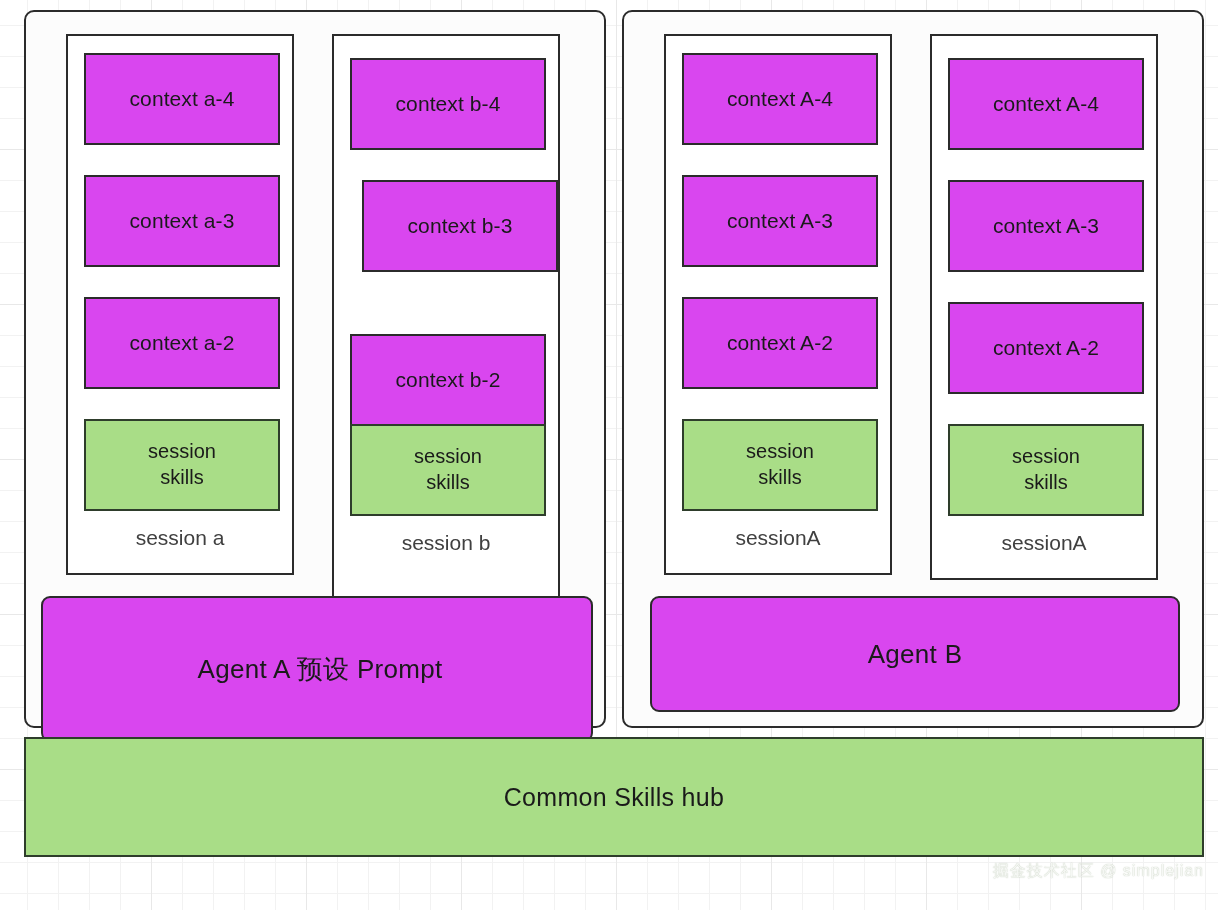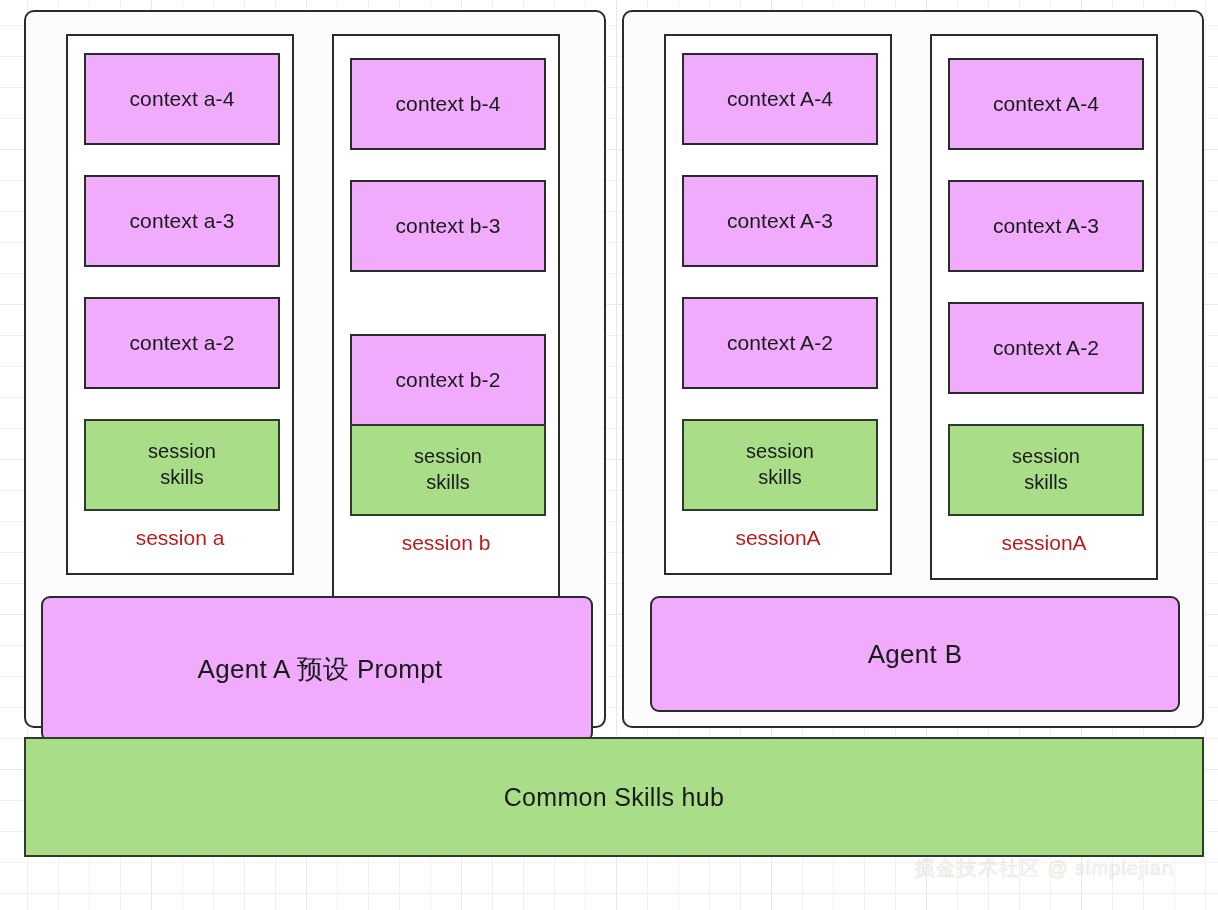--- a/index.html
+++ b/index.html
@@ -33,21 +33,21 @@
     z-index: 0;
   }
   #canvas {
     position: absolute;
     inset: 0;
     z-index: 1;
   }
   .box {
     position: absolute;
     box-sizing: border-box;
-    background: #f0abfc;
+    background: #d946ef;
     border: 2.4px solid #2b2b2b;
     display: flex;
     align-items: center;
     justify-content: center;
     text-align: center;
     color: #1a1a1a;
   }
   .agent-panel {
     border-radius: 10px;
     border-width: 2.6px;
@@ -68,40 +68,40 @@
     background: #a9dd87;
     border: 2.4px solid #2e3d2b;
     font-size: 20px;
     line-height: 1.28;
     flex-direction: column;
   }
   .session-label {
     position: absolute;
     text-align: center;
     font-size: 21px;
-    color: #b91c1c;
+    color: #404040;
   }
   .agent-title-box {
     border-radius: 9px;
     font-size: 26px;
     border-width: 2.6px;
     letter-spacing: 0.3px;
   }
   .hub-bar {
     background: #a9dd87;
     border: 2.6px solid #2e3d2b;
     font-size: 25px;
     color: #1a1a1a;
     letter-spacing: 0.3px;
   }
   .watermark {
     position: absolute;
-    right: 44px;
+    right: 14px;
     bottom: 28px;
-    font-size: 20px;
+    font-size: 16px;
     color: rgba(255,255,255,0.88);
     letter-spacing: 1px;
     text-shadow: 0 0 1px rgba(90,120,70,0.55);
     white-space: nowrap;
     pointer-events: none;
   }
 </style>
 </head>
 <body>
 
@@ -117,21 +117,21 @@
       <div class="box ctx-box" style="left:16px; top:261px; width:196px; height:92px;">context a-2</div>
       <div class="box skills-box" style="left:16px; top:383px; width:196px; height:92px;">
         <span>session</span>
         <span>skills</span>
       </div>
       <div class="session-label" style="left:0px; top:490px; width:224px;">session a</div>
     </div>
 
     <div class="box session-col" style="left:306px; top:22px; width:228px; height:705px;text-decoration:underline;">
       <div class="box ctx-box" style="left:16px; top:22px; width:196px; height:92px;">context b-4</div>
-      <div class="box ctx-box" style="left:16px; top:144px; width:196px; height:92px;">context b-3</div>
+      <div class="box ctx-box" style="left:28px; top:144px; width:196px; height:92px;">context b-3</div>
       <div class="box ctx-box" style="left:16px; top:266px; width:196px; height:92px;margin-top:32px;">context b-2</div>
       <div class="box skills-box" style="left:16px; top:388px; width:196px; height:92px;">
         <span>session</span>
         <span>skills</span>
       </div>
       <div class="session-label" style="left:0px; top:495px; width:224px;">session b</div>
     </div>
 
     <div class="box agent-title-box" style="left:15px; top:584px; width:552px; height:146px;padding-left:6px;">Agent A 预设 Prompt</div>
   </div>

